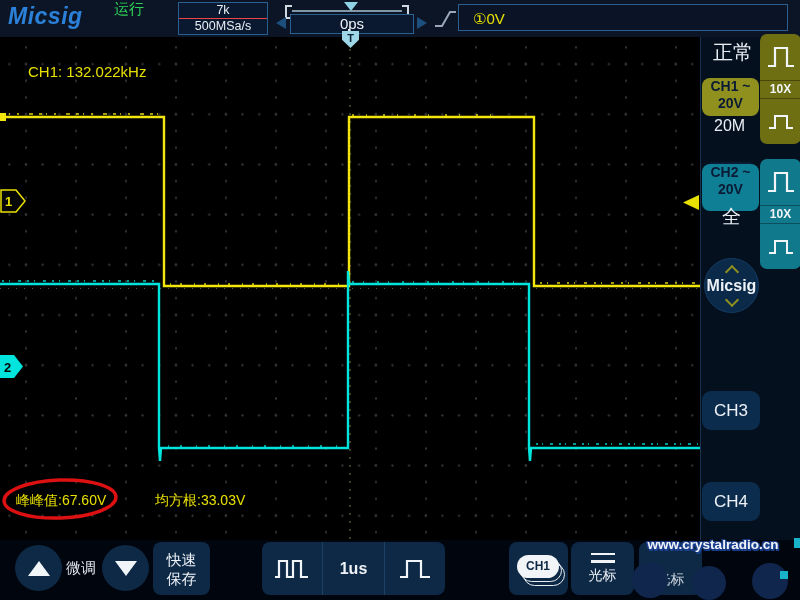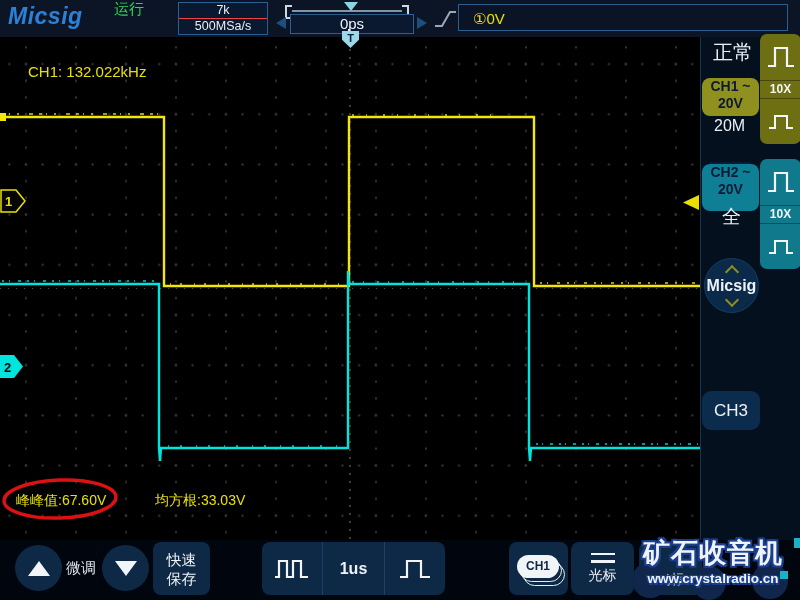--- a/index.html
+++ b/index.html
@@ -186,20 +186,21 @@
     </div>
     <div class="coupling-label">全</div>
 
     <div class="level-btn">
       <div class="chev up"></div>
       <div class="txt">Micsig</div>
       <div class="chev down"></div>
     </div>
 
     <div class="nav-btn ch3-btn">CH3</div>
+    <div class="nav-btn ch4-btn">CH4</div>
   </div>
 
   <div class="bottom-bar">
     <div class="circle-btn" style="left:15px;">
       <div class="tri-up"></div>
     </div>
     <div class="fine-label">微调</div>
     <div class="circle-btn" style="left:102px;">
       <div class="tri-dn"></div>
     </div>
@@ -230,19 +231,18 @@
           <div class="bar"></div>
           <div class="bar"></div>
         </div>
       <div class="lbl">光标</div>
     </div>
     <div class="hidden-btn">光标</div>
     <div class="watermark">
       <div class="wm-circle" style="left:6px;top:26px;width:36px;height:36px;"></div>
       <div class="wm-circle" style="left:66px;top:30px;width:34px;height:34px;"></div>
       <div class="wm-circle" style="left:126px;top:27px;width:36px;height:36px;"></div>
-      <div class="wm-title">矿石收音机</div>
       <div class="wm-url">www.crystalradio.cn</div>
       <div class="wm-accent1"></div>
       <div class="wm-accent2"></div>
     </div>
   </div>
 </div>
 
 </body></html>

